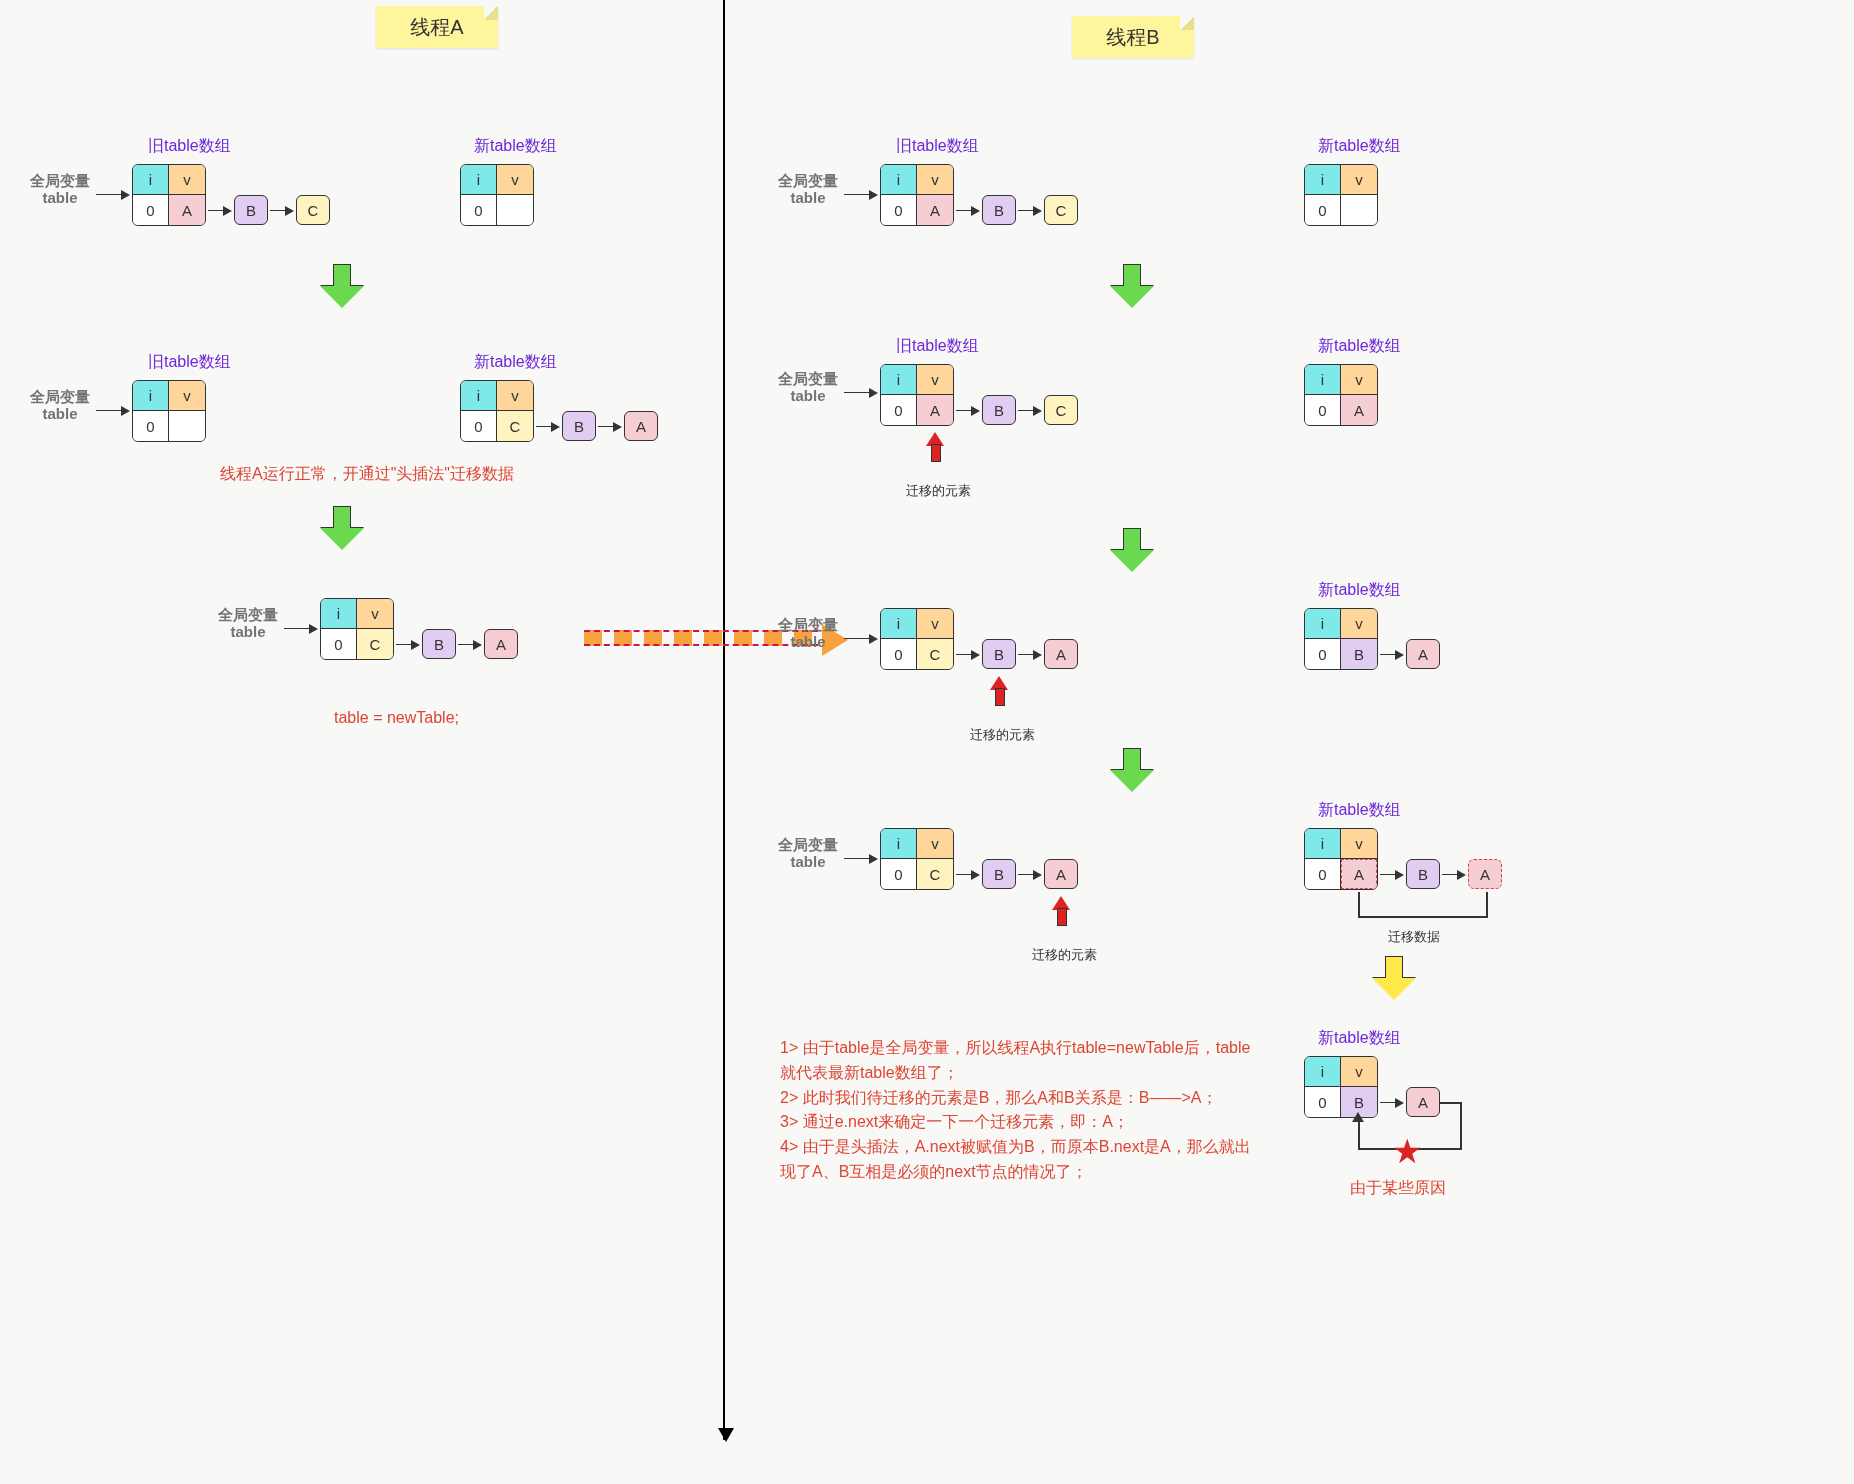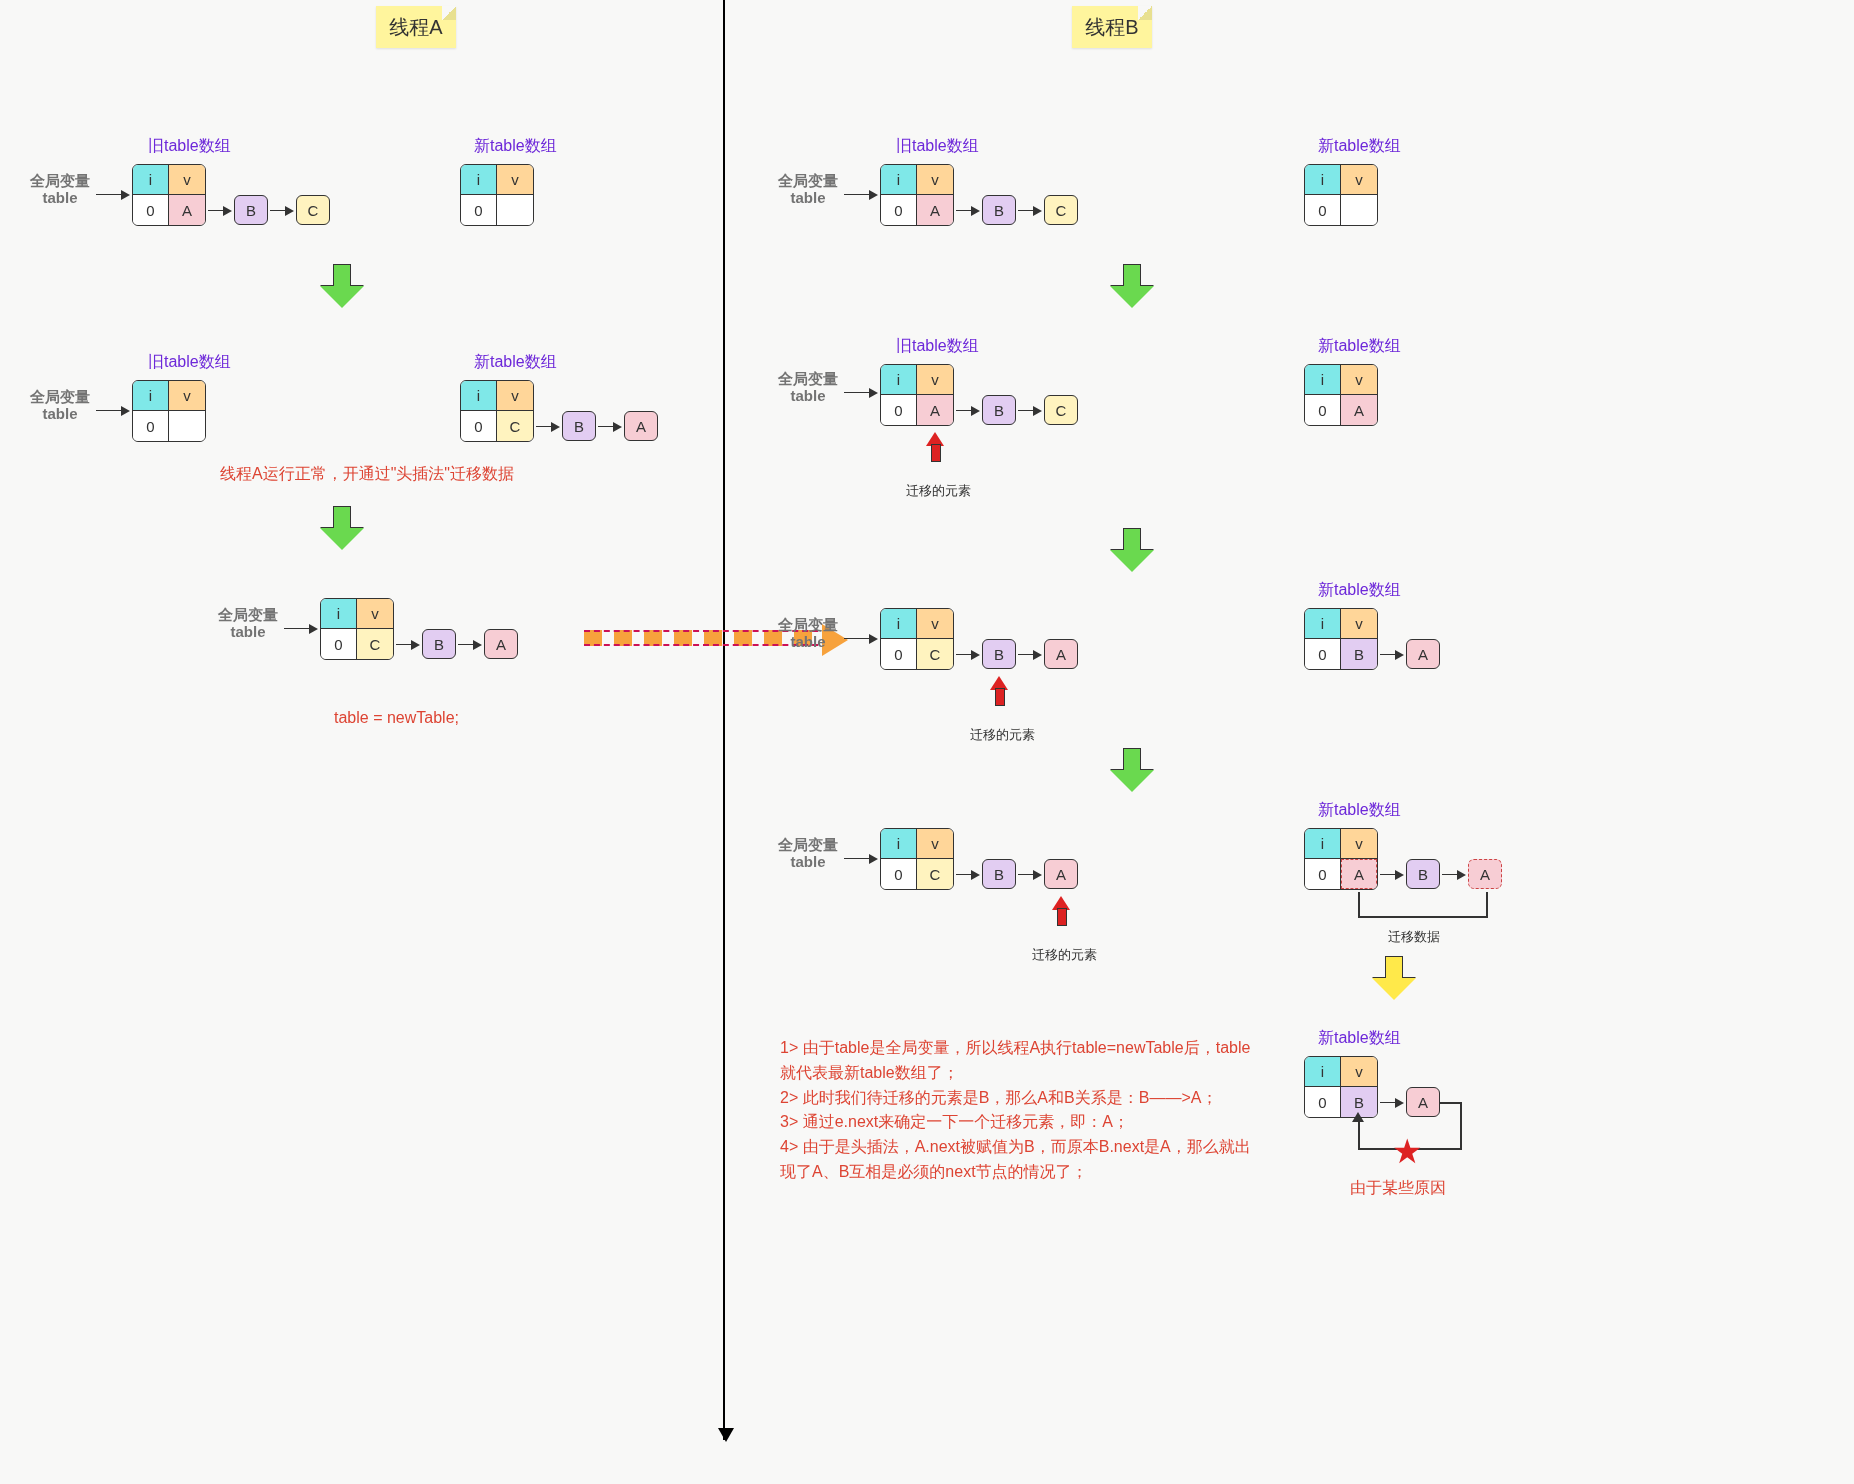--- a/index.html
+++ b/index.html
@@ -21,21 +21,21 @@
   }
   .vline::after {
     content: ""; position: absolute; left: -7px; bottom: -2px;
     border-left: 8px solid transparent; border-right: 8px solid transparent;
     border-top: 14px solid #000;
   }
 
   
   .sticky {
     position: absolute;
-    width: 80px; height: 42px;
+    width: 122px; height: 42px;
     background: #fff59d;
     display: flex; align-items: center; justify-content: center;
     font-size: 20px; font-weight: 500;
     box-shadow: 0 1px 2px rgba(0,0,0,0.1);
   }
   .sticky::after {
     content: ""; position: absolute; top: 0; right: 0;
     width: 14px; height: 14px;
     background: linear-gradient(135deg, #f8f8f7 50%, #e8e090 50%);
   }
@@ -147,21 +147,21 @@
   }
 </style>
 </head>
 <body>
 
 <div class="canvas">
 
   <div class="vline"></div>
 
   <div class="sticky" style="left:376px; top:6px">线程A</div>
-  <div class="sticky" style="left:1072px; top:6px">线程B</div>
+  <div class="sticky" style="left:1072px; top:16px">线程B</div>
 
   <div class="gvar" style="left:24px; top:172px; white-space:pre-line">全局变量
 table</div>
   <div class="arrR" style="left:96px; top:194px; width:32px"></div>
   <div class="tbl-title" style="left:148px; top:136px">旧table数组</div>
   <div class="grid" style="left:132px; top:164px">
     <div class="cell c-i">i</div>
     <div class="cell c-v">v</div>
     <div class="cell c-w">0</div>
     <div class="cell c-A">A</div>

